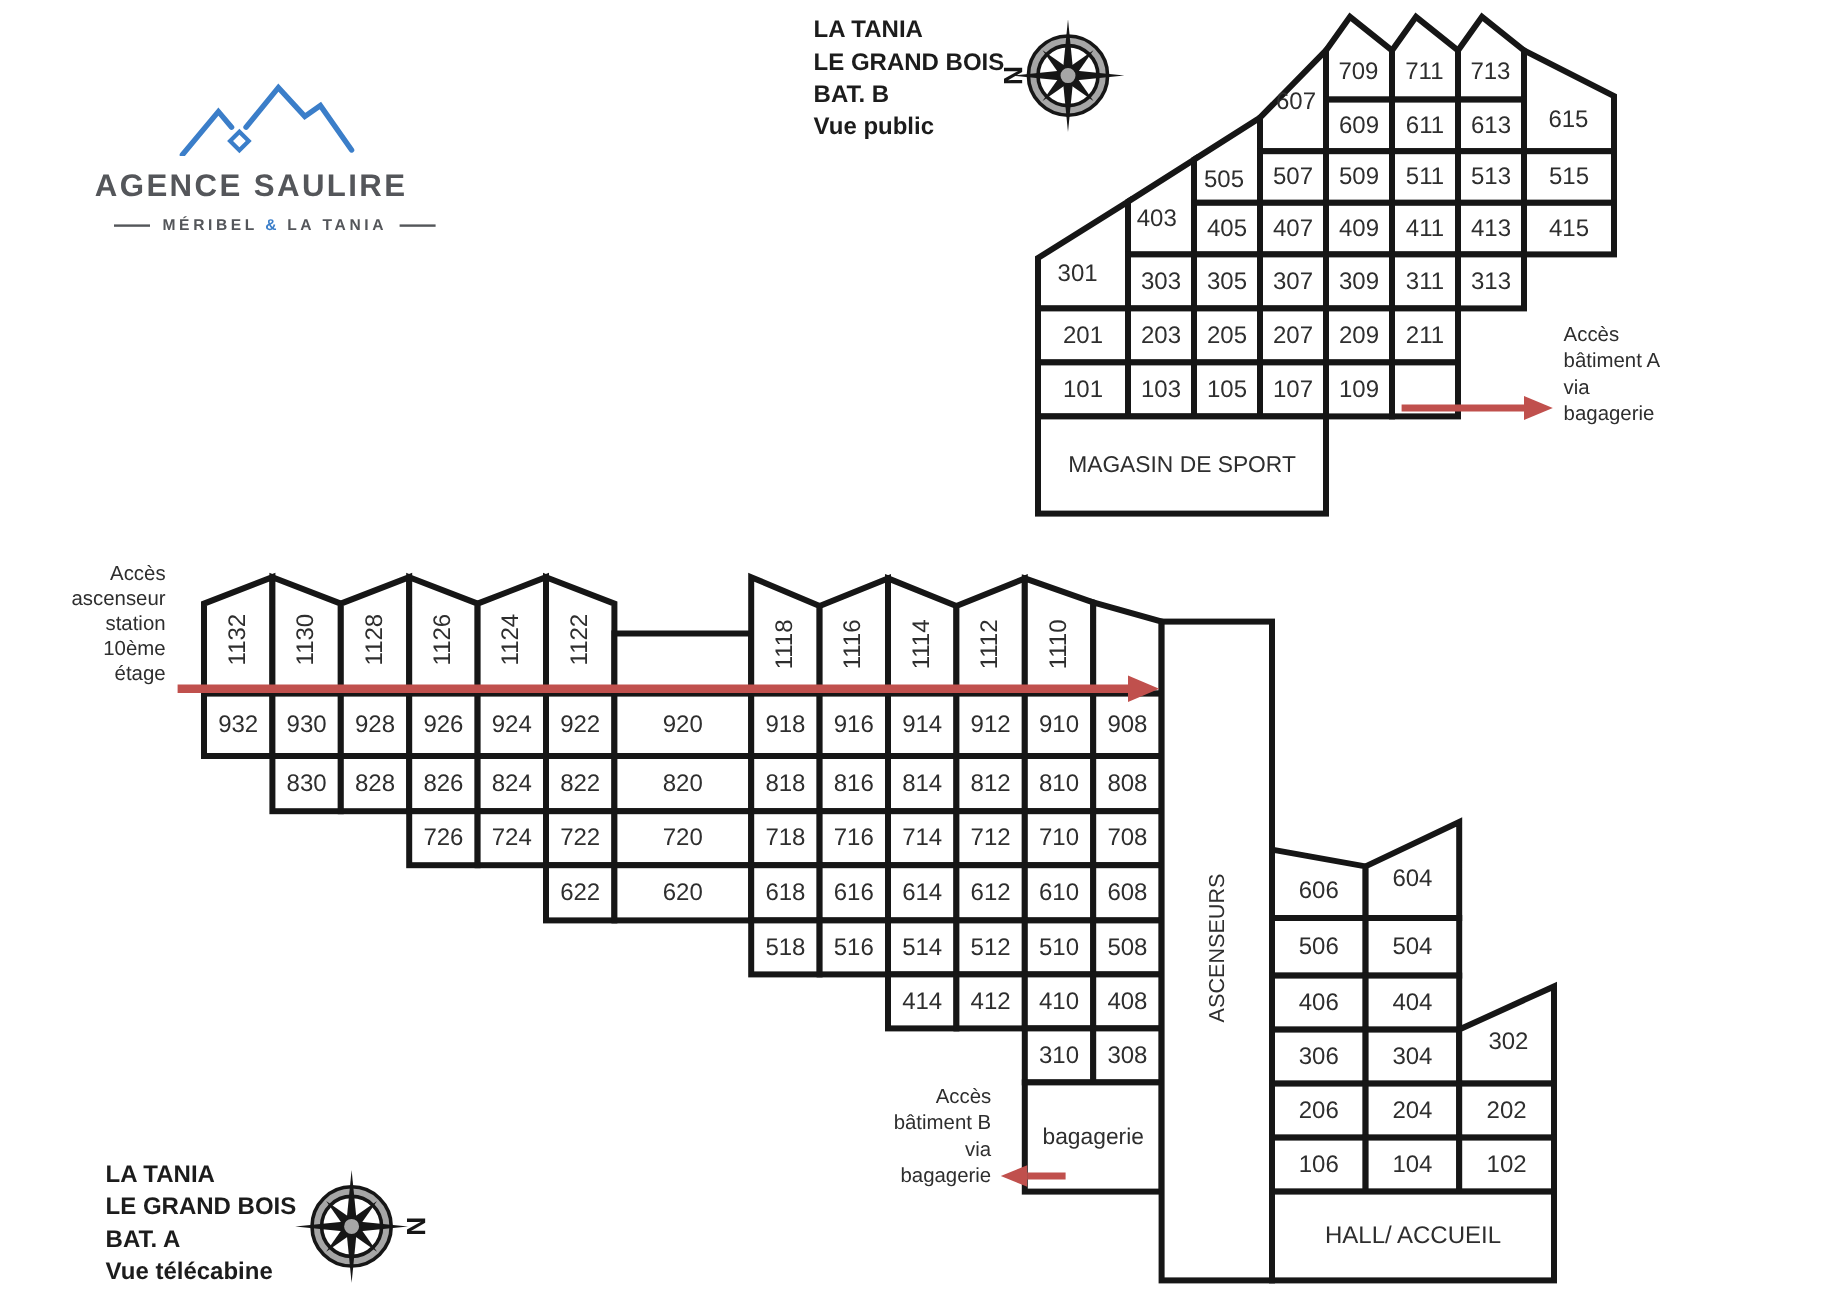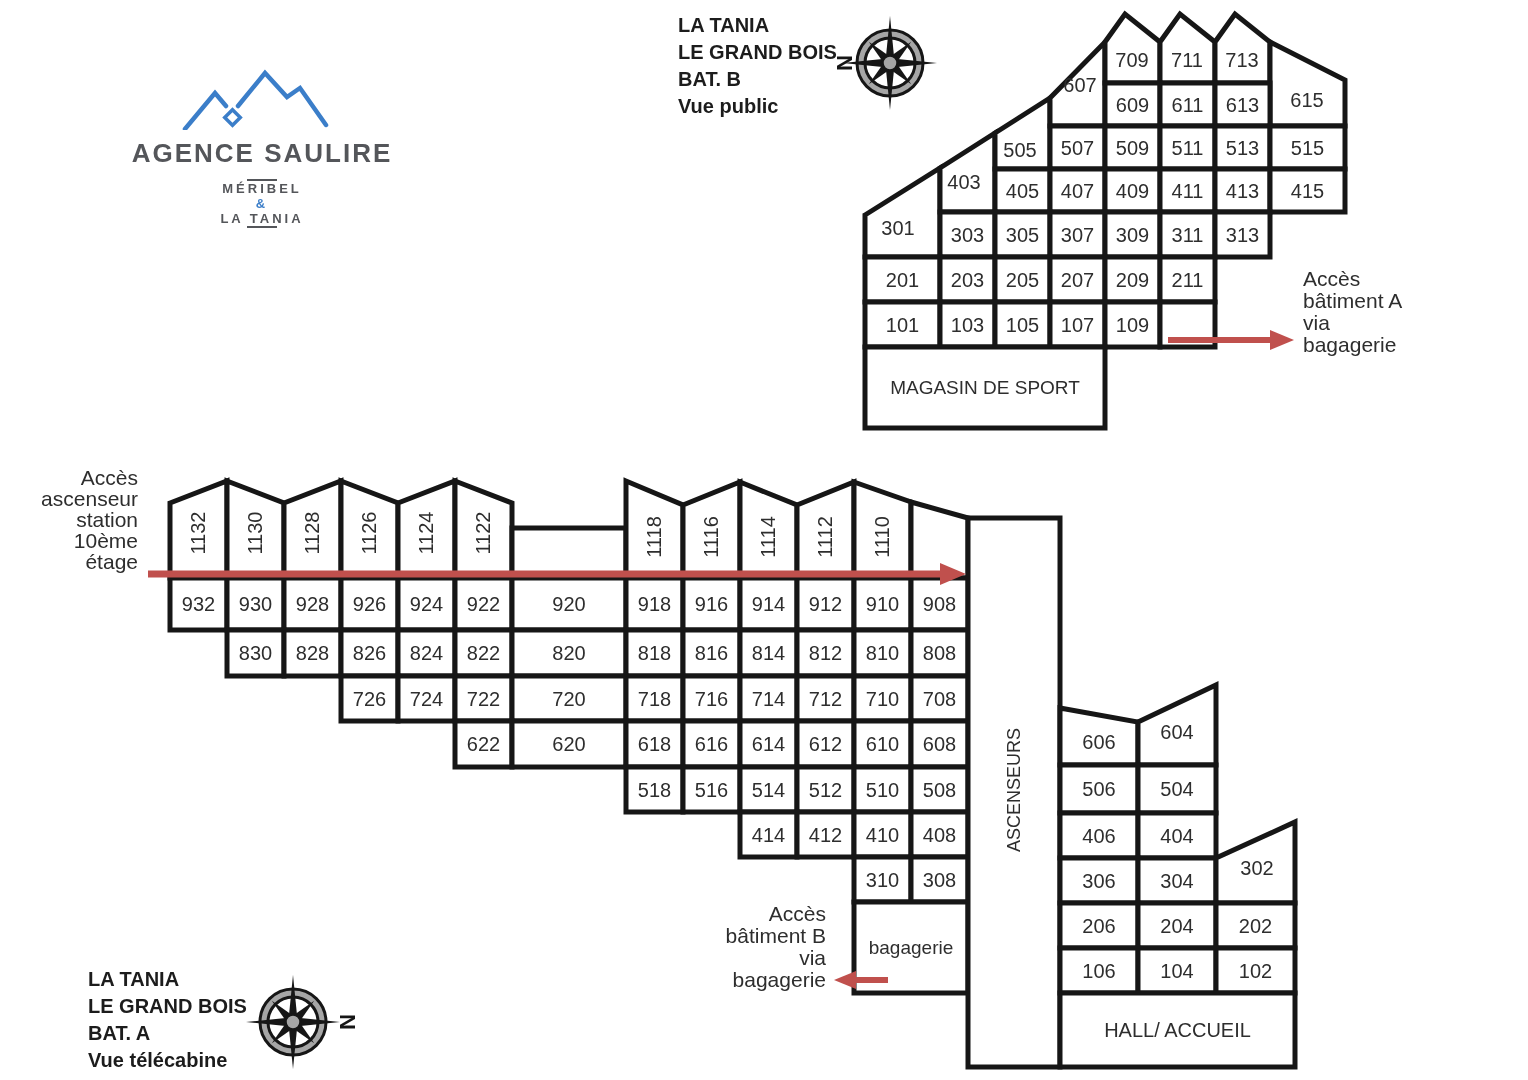--- a/index.html
+++ b/index.html
@@ -1,34 +1,34 @@
 <!DOCTYPE html>
 <html><head>
 <meta charset="utf-8">
 <style>
   html,body{margin:0;padding:0;background:#ffffff;}
   #page{position:relative;width:1528px;height:1080px;background:#ffffff;overflow:hidden;
         font-family:"Liberation Sans",sans-serif;}
   svg text{font-family:"Liberation Sans",sans-serif;}
 
   
-  .logo{position:absolute;left:112px;top:55px;width:300px;text-align:center;color:#54565a;}
+  .logo{position:absolute;left:79px;top:55px;width:300px;color:#54565a;}
   .logo-title{font-size:26px;font-weight:600;letter-spacing:2px;margin-top:4px;white-space:nowrap;}
   .logo-sub{display:flex;align-items:center;justify-content:center;margin-top:10px;
-            font-size:13px;font-weight:600;letter-spacing:3px;white-space:nowrap;flex-direction:column;}
+            font-size:13px;font-weight:600;letter-spacing:3px;white-space:nowrap;}
   .logo-sub .rule{display:inline-block;width:30px;height:0;border-top:2px solid #54565a;margin:0 10px;}
   .logo-sub .amp{color:#3b7ec9;padding:0 6px;}
 
   
   .plan-header{position:absolute;color:#1c1c1c;font-size:20px;font-weight:bold;line-height:27px;}
   #header-b{left:678px;top:12px;}
   #header-a{left:88px;top:966px;}
 
   
-  .note{position:absolute;color:#2e2e2e;font-size:21px;line-height:22px;}
+  .note{position:absolute;color:#2e2e2e;font-size:17px;line-height:22px;}
   #note-access-a{left:1303px;top:268px;text-align:left;}
   #note-elevator{left:35px;top:467px;width:103px;text-align:right;line-height:21px;}
   #note-access-b{left:700px;top:903px;width:126px;text-align:right;}
 
   .full-svg{position:absolute;left:0;top:0;}
 </style>
 </head>
 <body>
 
 <div id="page">

